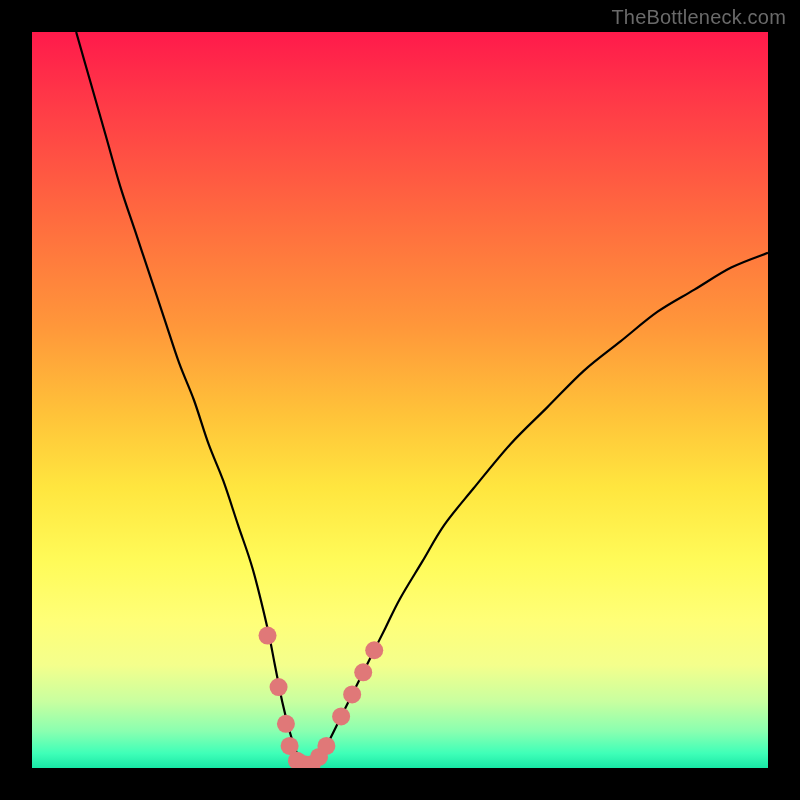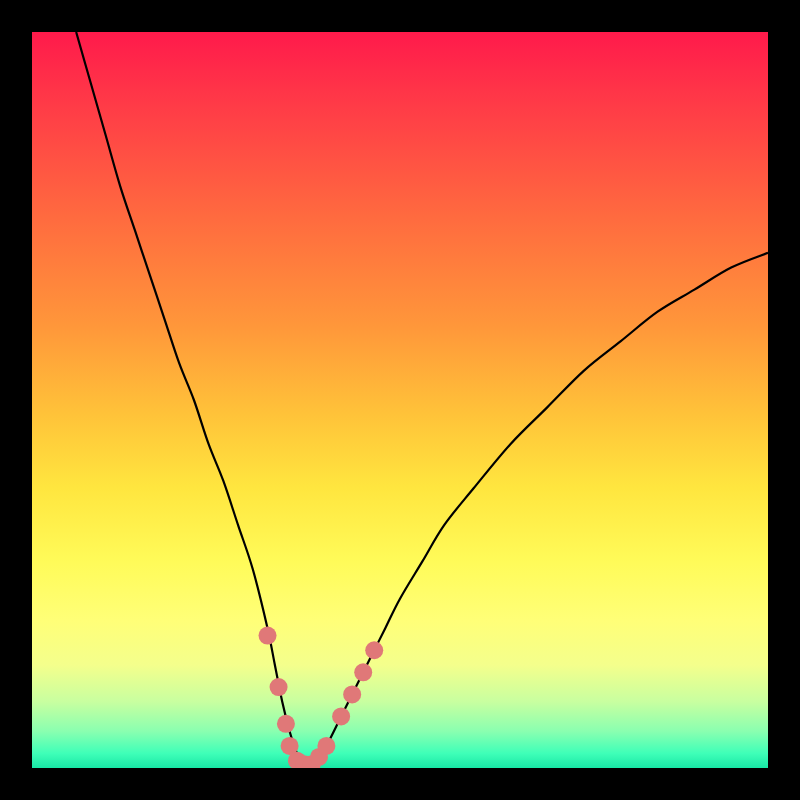--- a/index.html
+++ b/index.html
@@ -62,20 +62,21 @@
   }
   .dot {
     fill: #e07878;
     stroke: none;
   }
 </style>
 </head>
 <body>
 
 <div class="frame">
+  <div class="watermark">TheBottleneck.com</div>
   <div class="plot">
     <div class="gradient"></div>
     <svg class="curve" viewBox="0 0 736 736" preserveAspectRatio="none">
       <path id="curve-path" fill="none" stroke="#000000" stroke-width="2.2" d="M 44.16 0.00 C 46.61 8.59, 53.97 34.35, 58.88 51.52 C 63.79 68.69, 68.69 85.87, 73.60 103.04 C 78.51 120.21, 83.41 138.61, 88.32 154.56 C 93.23 170.51, 98.13 184.00, 103.04 198.72 C 107.95 213.44, 112.85 228.16, 117.76 242.88 C 122.67 257.60, 127.57 272.32, 132.48 287.04 C 137.39 301.76, 142.29 317.71, 147.20 331.20 C 152.11 344.69, 157.01 354.51, 161.92 368.00 C 166.83 381.49, 171.73 398.67, 176.64 412.16 C 181.55 425.65, 186.45 435.47, 191.36 448.96 C 196.27 462.45, 201.17 478.40, 206.08 493.12 C 210.99 507.84, 215.89 520.11, 220.80 537.28 C 225.71 554.45, 231.84 580.21, 235.52 596.16 C 239.20 612.11, 240.43 620.69, 242.88 632.96 C 245.33 645.23, 247.79 658.72, 250.24 669.76 C 252.69 680.80, 255.15 690.61, 257.60 699.20 C 260.05 707.79, 262.51 715.76, 264.96 721.28 C 267.41 726.80, 269.87 730.48, 272.32 732.32 C 274.77 734.16, 277.23 733.55, 279.68 732.32 C 282.13 731.09, 284.59 728.03, 287.04 724.96 C 289.49 721.89, 290.72 720.67, 294.40 713.92 C 298.08 707.17, 304.21 694.29, 309.12 684.48 C 314.03 674.67, 318.93 664.85, 323.84 655.04 C 328.75 645.23, 333.65 635.41, 338.56 625.60 C 343.47 615.79, 348.37 605.97, 353.28 596.16 C 358.19 586.35, 361.87 577.76, 368.00 566.72 C 374.13 555.68, 382.72 542.19, 390.08 529.92 C 397.44 517.65, 403.57 505.39, 412.16 493.12 C 420.75 480.85, 430.56 469.81, 441.60 456.32 C 452.64 442.83, 466.13 425.65, 478.40 412.16 C 490.67 398.67, 502.93 387.63, 515.20 375.36 C 527.47 363.09, 539.73 349.60, 552.00 338.56 C 564.27 327.52, 576.53 318.93, 588.80 309.12 C 601.07 299.31, 613.33 288.27, 625.60 279.68 C 637.87 271.09, 650.13 264.96, 662.40 257.60 C 674.67 250.24, 686.93 241.65, 699.20 235.52 C 711.47 229.39, 729.87 223.25, 736.00 220.80"></path>
       <g id="dots">
           <circle cx="235.52" cy="603.52" r="9" class="dot" fill="#e07878"></circle>
           <circle cx="246.56" cy="655.04" r="9" class="dot" fill="#e07878"></circle>
           <circle cx="253.92" cy="691.84" r="9" class="dot" fill="#e07878"></circle>
           <circle cx="257.60" cy="713.92" r="9" class="dot" fill="#e07878"></circle>
           <circle cx="264.96" cy="728.64" r="9" class="dot" fill="#e07878"></circle>

